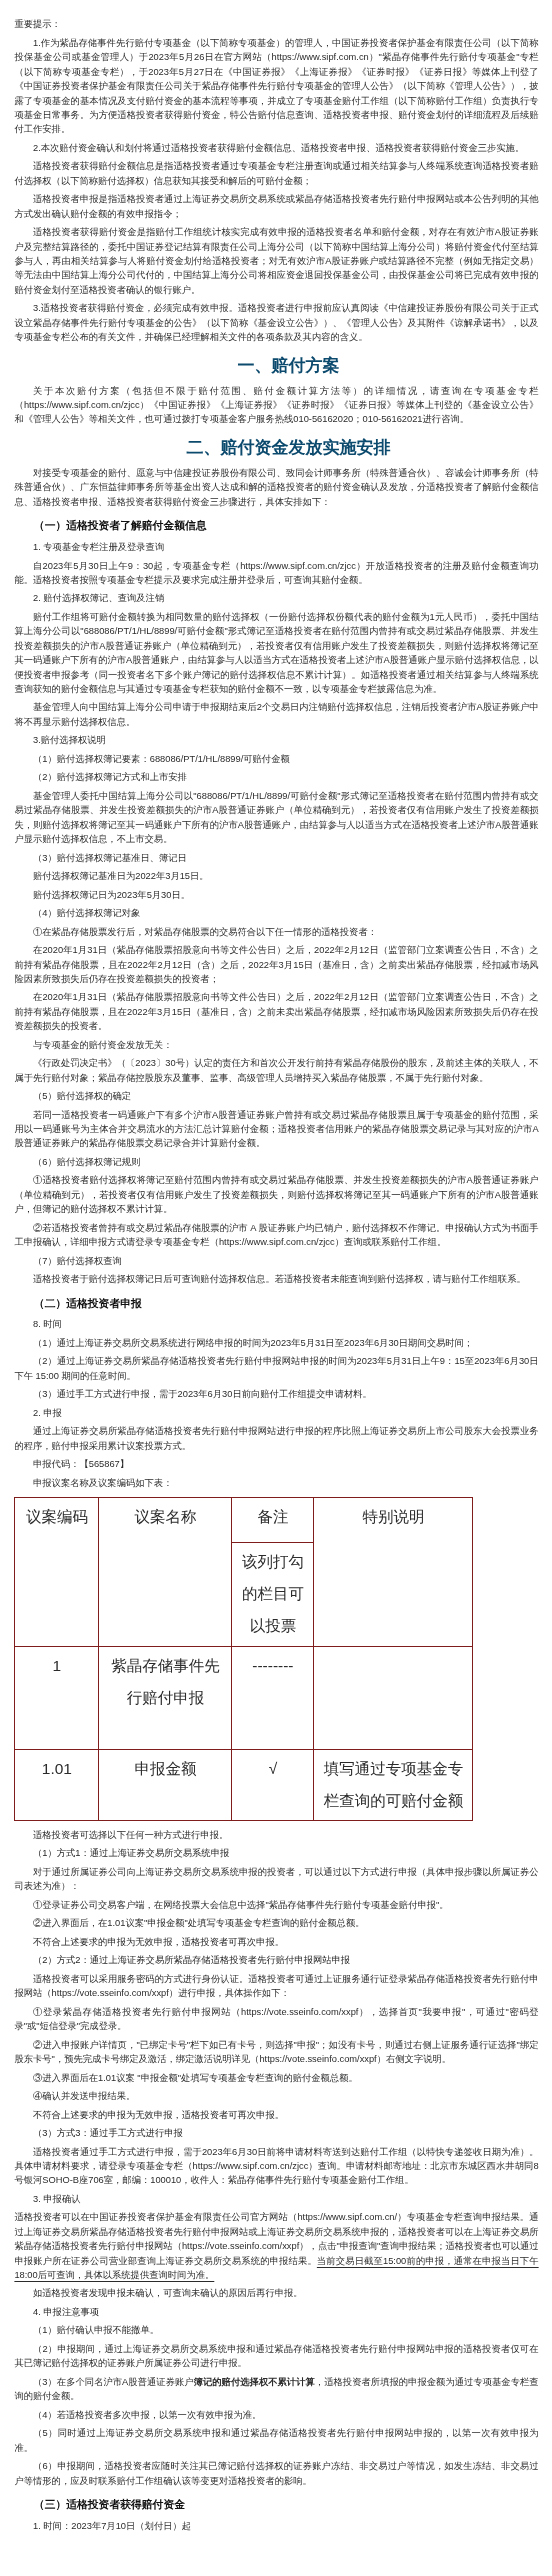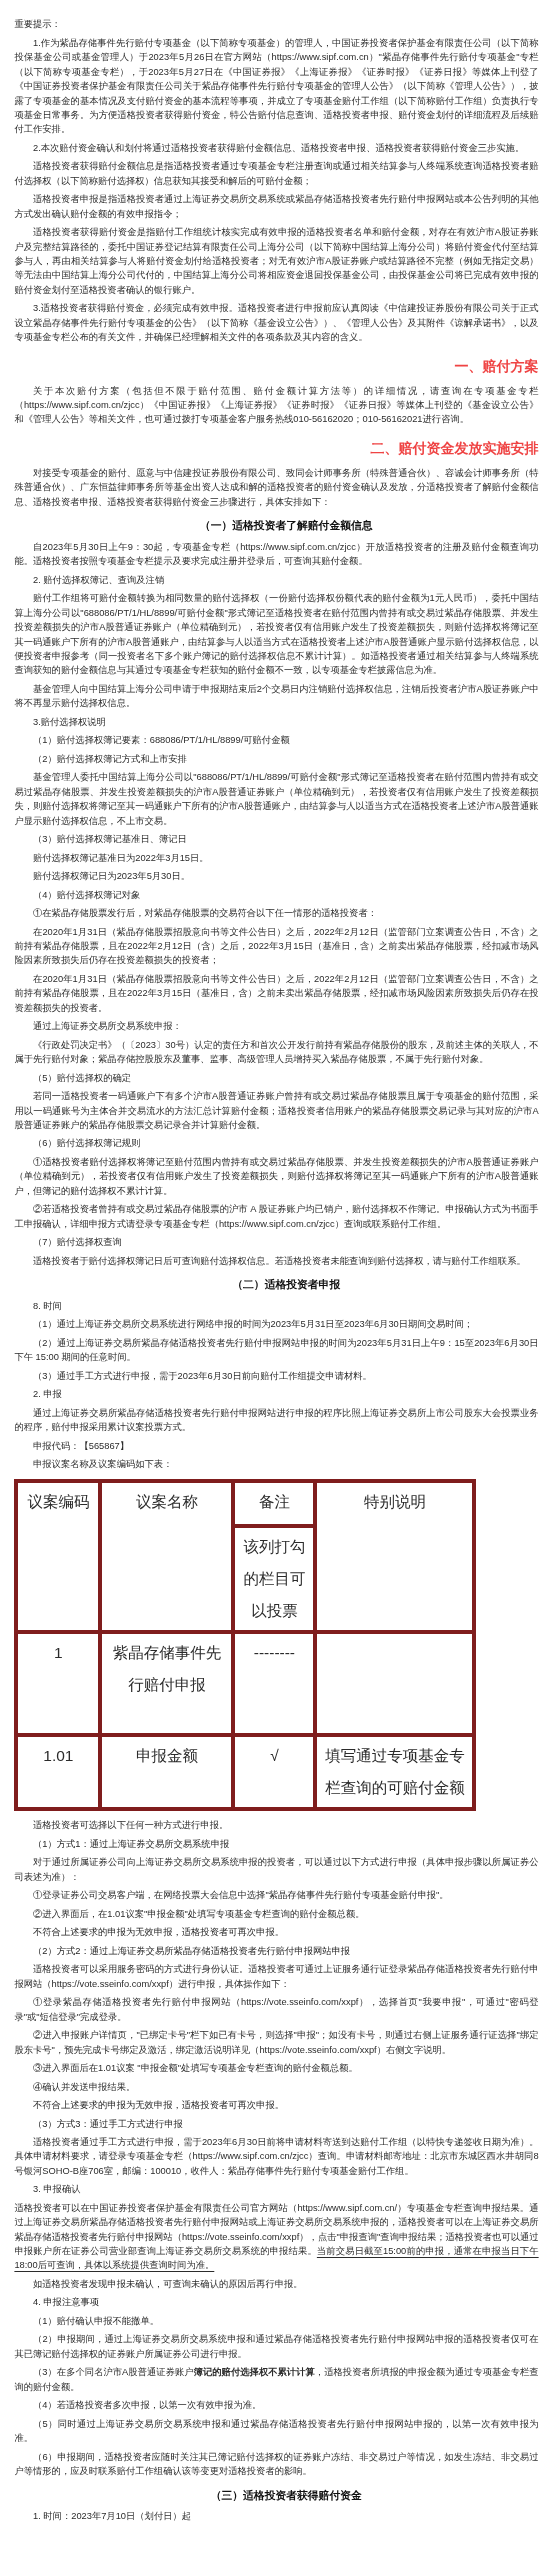--- a/index.html
+++ b/index.html
@@ -4,27 +4,27 @@
 <style>
   html,body{margin:0;padding:0;background:#fff;}
   .page{position:relative;width:553px;height:4015px;background:#ffffff;overflow:hidden;
         font-family:"Liberation Sans",sans-serif;color:#262626;}
   
   .doc{position:absolute;left:0;top:0;width:553px;height:3418px;overflow:hidden;
        padding:13.4px 14.4px 0 14.4px;box-sizing:border-box;}
   .doc p{margin:4.1px 0;font-size:9.3px;line-height:14.4px;text-align:justify;color:#2b2b2b;}
   .doc p.indent{text-indent:2em;}
   .doc p.bold{font-weight:normal;color:#1f1f1f;}
-  .doc .h1{font-size:14px;line-height:20.6px;font-weight:bold;color:#ef4444;margin:11.3px 0 7.2px;text-indent:1.4em;text-align:right;}
-  .doc .h2{font-size:10.8px;line-height:17.5px;font-weight:bold;color:#111;margin:8.2px 0 5.2px;text-indent:1.8em;text-align:center;}
+  .doc .h1{font-size:17px;line-height:20.6px;font-weight:bold;color:#0c4a6e;margin:11.3px 0 7.2px;text-indent:1.4em;text-align:center;}
+  .doc .h2{font-size:10.8px;line-height:17.5px;font-weight:bold;color:#111;margin:8.2px 0 5.2px;text-indent:1.8em;text-align:left;}
   .doc span.b{font-weight:bold;}
   .doc span.u{text-decoration:underline;text-underline-offset:2.6px;}
   
   table.doc-table{border-collapse:collapse;margin:7.2px 0 7.2px 0;table-layout:fixed;width:459px;}
-  table.doc-table td{border:4px solid #7f1d1d;vertical-align:top;text-align:center;
+  table.doc-table td{border:1px solid #7f1d1d;vertical-align:top;text-align:center;
         font-size:15.5px;line-height:32px;color:#2b2b2b;padding:3.1px 4.1px;box-sizing:border-box;
         word-break:break-all;}
   td.c-code{width:84px;} td.c-name{width:133px;} td.c-remark{width:82px;} td.c-note{width:159px;}
   tr.hdr-top td{height:45px;} td.remark-bottom{height:102px;}
   tr.row-1 td{height:103px;} tr.row-2 td{height:68px;}
 </style>
 </head>
 <body>
 
 <div class="page">
@@ -36,36 +36,37 @@
         <p class="indent">2.本次赔付资金确认和划付将通过适格投资者获得赔付金额信息、适格投资者申报、适格投资者获得赔付资金三步实施。</p>
         <p class="indent">适格投资者获得赔付金额信息是指适格投资者通过专项基金专栏注册查询或通过相关结算参与人终端系统查询适格投资者赔付选择权（以下简称赔付选择权）信息获知其接受和解后的可赔付金额；</p>
         <p class="indent">适格投资者申报是指适格投资者通过上海证券交易所交易系统或紫晶存储适格投资者先行赔付申报网站或本公告列明的其他方式发出确认赔付金额的有效申报指令；</p>
         <p class="indent">适格投资者获得赔付资金是指赔付工作组统计核实完成有效申报的适格投资者名单和赔付金额，对存在有效沪市A股证券账户及完整结算路径的，委托中国证券登记结算有限责任公司上海分公司（以下简称中国结算上海分公司）将赔付资金代付至结算参与人，再由相关结算参与人将赔付资金划付给适格投资者；对无有效沪市A股证券账户或结算路径不完整（例如无指定交易）等无法由中国结算上海分公司代付的，中国结算上海分公司将相应资金退回投保基金公司，由投保基金公司将已完成有效申报的赔付资金划付至适格投资者确认的银行账户。</p>
         <p class="indent">3.适格投资者获得赔付资金，必须完成有效申报。适格投资者进行申报前应认真阅读《中信建投证券股份有限公司关于正式设立紫晶存储事件先行赔付专项基金的公告》（以下简称《基金设立公告》）、《管理人公告》及其附件《谅解承诺书》，以及专项基金专栏公布的有关文件，并确保已经理解相关文件的各项条款及其内容的含义。</p>
         <p class="h1">一、赔付方案</p>
         <p class="indent">关于本次赔付方案（包括但不限于赔付范围、赔付金额计算方法等）的详细情况，请查询在专项基金专栏（https://www.sipf.com.cn/zjcc）《中国证券报》《上海证券报》《证券时报》《证券日报》等媒体上刊登的《基金设立公告》和《管理人公告》等相关文件，也可通过拨打专项基金客户服务热线010-56162020；010-56162021进行咨询。</p>
         <p class="h1">二、赔付资金发放实施安排</p>
         <p class="indent">对接受专项基金的赔付、愿意与中信建投证券股份有限公司、致同会计师事务所（特殊普通合伙）、容诚会计师事务所（特殊普通合伙）、广东恒益律师事务所等基金出资人达成和解的适格投资者的赔付资金确认及发放，分适格投资者了解赔付金额信息、适格投资者申报、适格投资者获得赔付资金三步骤进行，具体安排如下：</p>
         <p class="h2">（一）适格投资者了解赔付金额信息</p>
+        <p class="indent">1. 专项基金专栏注册及登录查询</p>
         <p class="indent">自2023年5月30日上午9：30起，专项基金专栏（https://www.sipf.com.cn/zjcc）开放适格投资者的注册及赔付金额查询功能。适格投资者按照专项基金专栏提示及要求完成注册并登录后，可查询其赔付金额。</p>
         <p class="indent">2. 赔付选择权簿记、查询及注销</p>
         <p class="indent">赔付工作组将可赔付金额转换为相同数量的赔付选择权（一份赔付选择权份额代表的赔付金额为1元人民币），委托中国结算上海分公司以"688086/PT/1/HL/8899/可赔付金额"形式簿记至适格投资者在赔付范围内曾持有或交易过紫晶存储股票、并发生投资差额损失的沪市A股普通证券账户（单位精确到元），若投资者仅有信用账户发生了投资差额损失，则赔付选择权将簿记至其一码通账户下所有的沪市A股普通账户，由结算参与人以适当方式在适格投资者上述沪市A股普通账户显示赔付选择权信息，以便投资者申报参考（同一投资者名下多个账户簿记的赔付选择权信息不累计计算）。如适格投资者通过相关结算参与人终端系统查询获知的赔付金额信息与其通过专项基金专栏获知的赔付金额不一致，以专项基金专栏披露信息为准。</p>
         <p class="indent">基金管理人向中国结算上海分公司申请于申报期结束后2个交易日内注销赔付选择权信息，注销后投资者沪市A股证券账户中将不再显示赔付选择权信息。</p>
         <p class="indent">3.赔付选择权说明</p>
         <p class="indent">（1）赔付选择权簿记要素：688086/PT/1/HL/8899/可赔付金额</p>
         <p class="indent">（2）赔付选择权簿记方式和上市安排</p>
         <p class="indent">基金管理人委托中国结算上海分公司以"688086/PT/1/HL/8899/可赔付金额"形式簿记至适格投资者在赔付范围内曾持有或交易过紫晶存储股票、并发生投资差额损失的沪市A股普通证券账户（单位精确到元），若投资者仅有信用账户发生了投资差额损失，则赔付选择权将簿记至其一码通账户下所有的沪市A股普通账户，由结算参与人以适当方式在适格投资者上述沪市A股普通账户显示赔付选择权信息，不上市交易。</p>
         <p class="indent">（3）赔付选择权簿记基准日、簿记日</p>
         <p class="indent">赔付选择权簿记基准日为2022年3月15日。</p>
         <p class="indent">赔付选择权簿记日为2023年5月30日。</p>
         <p class="indent">（4）赔付选择权簿记对象</p>
         <p class="indent">①在紫晶存储股票发行后，对紫晶存储股票的交易符合以下任一情形的适格投资者：</p>
         <p class="indent">在2020年1月31日（紫晶存储股票招股意向书等文件公告日）之后，2022年2月12日（监管部门立案调查公告日，不含）之前持有紫晶存储股票，且在2022年2月12日（含）之后，2022年3月15日（基准日，含）之前卖出紫晶存储股票，经扣减市场风险因素所致损失后仍存在投资差额损失的投资者；</p>
         <p class="indent">在2020年1月31日（紫晶存储股票招股意向书等文件公告日）之后，2022年2月12日（监管部门立案调查公告日，不含）之前持有紫晶存储股票，且在2022年3月15日（基准日，含）之前未卖出紫晶存储股票，经扣减市场风险因素所致损失后仍存在投资差额损失的投资者。</p>
-        <p class="indent">通过上海证券交易所交易系统申报：</p>
+        <p class="indent">与专项基金的赔付资金发放无关：</p>
         <p class="indent">《行政处罚决定书》（〔2023〕30号）认定的责任方和首次公开发行前持有紫晶存储股份的股东，及前述主体的关联人，不属于先行赔付对象；紫晶存储控股股东及董事、监事、高级管理人员增持买入紫晶存储股票，不属于先行赔付对象。</p>
         <p class="indent">（5）赔付选择权的确定</p>
         <p class="indent">若同一适格投资者一码通账户下有多个沪市A股普通证券账户曾持有或交易过紫晶存储股票且属于专项基金的赔付范围，采用以一码通账号为主体合并交易流水的方法汇总计算赔付金额；适格投资者信用账户的紫晶存储股票交易记录与其对应的沪市A股普通证券账户的紫晶存储股票交易记录合并计算赔付金额。</p>
         <p class="indent">（6）赔付选择权簿记规则</p>
         <p class="indent bold">①适格投资者赔付选择权将簿记至赔付范围内曾持有或交易过紫晶存储股票、并发生投资差额损失的沪市A股普通证券账户（单位精确到元），若投资者仅有信用账户发生了投资差额损失，则赔付选择权将簿记至其一码通账户下所有的沪市A股普通账户，但簿记的赔付选择权不累计计算。</p>
         <p class="indent">②若适格投资者曾持有或交易过紫晶存储股票的沪市 A 股证券账户均已销户，赔付选择权不作簿记。申报确认方式为书面手工申报确认，详细申报方式请登录专项基金专栏（https://www.sipf.com.cn/zjcc）查询或联系赔付工作组。</p>
         <p class="indent">（7）赔付选择权查询</p>
         <p class="indent">适格投资者于赔付选择权簿记日后可查询赔付选择权信息。若适格投资者未能查询到赔付选择权，请与赔付工作组联系。</p>
         <p class="h2">（二）适格投资者申报</p>
         <p class="indent">8. 时间</p>

